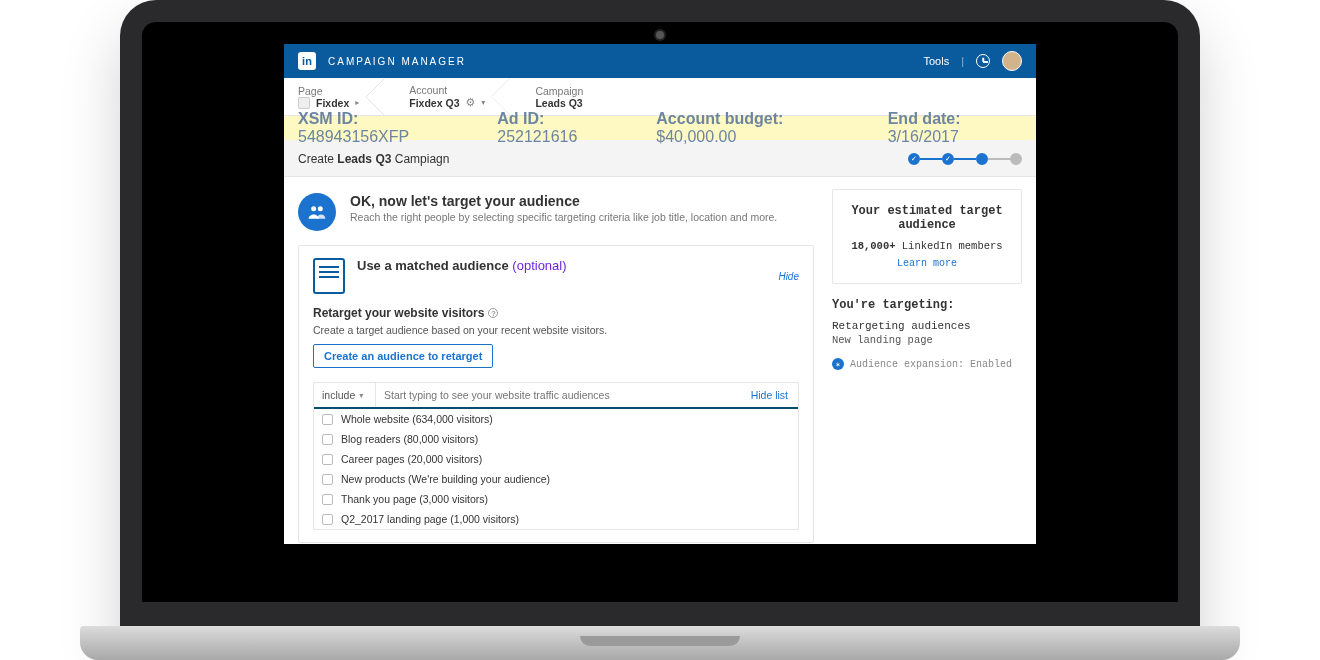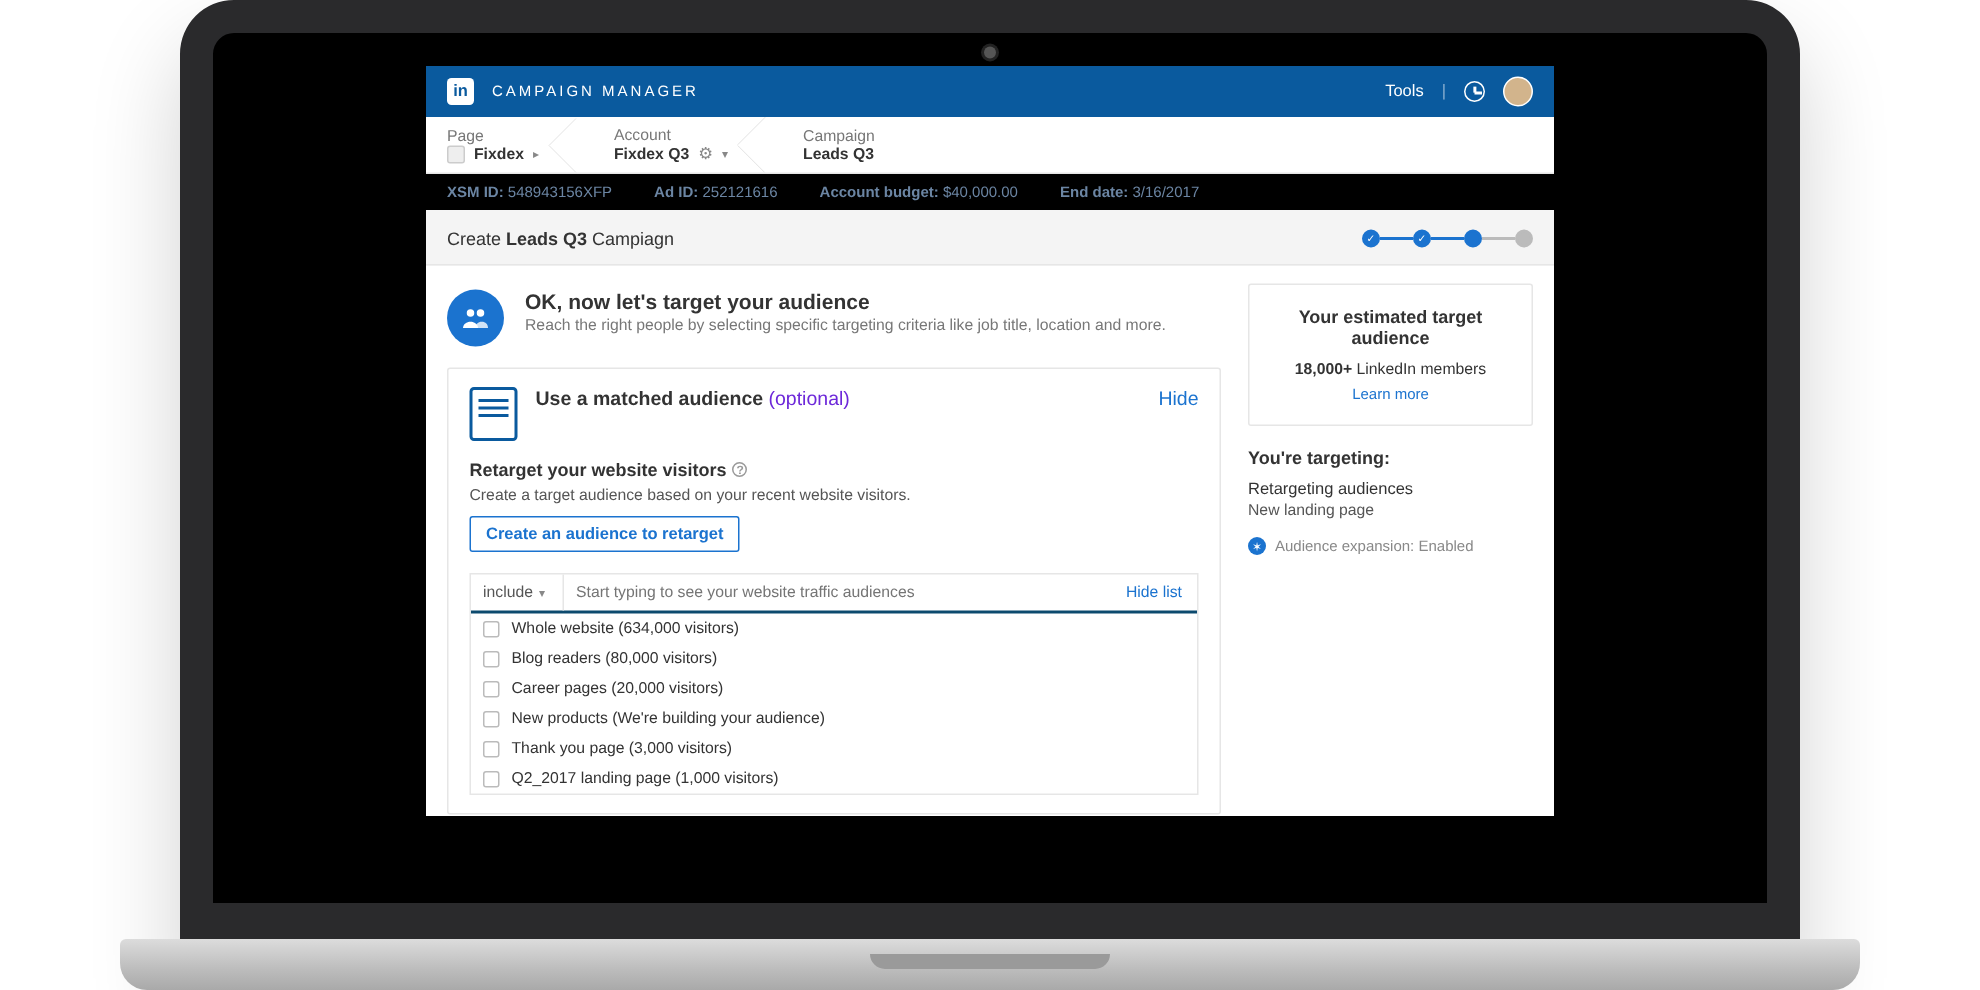--- a/index.html
+++ b/index.html
@@ -52,54 +52,54 @@
                linear-gradient(45deg,transparent 48%,#e6e6e6 50%,transparent 52%);
     background-size:100% 50%,100% 50%; background-position:top,bottom; background-repeat:no-repeat;}
   .crumb:last-child:after{display:none;}
   .crumb-label{color:#777;}
   .crumb-row{display:flex; align-items:center; gap:6px;}
   .crumb-ic{width:12px;height:12px;border-radius:2px;background:#eee;border:1px solid #ccc;}
   .gear {color:#888; font-size:11px;}
   .caret{font-size:8px;color:#888;}
 
   
-  .strip { height:24px; background:#000000; display:flex; align-items:center; gap:28px;
-    padding:0 14px; font-size:10px; color:#6b85a3;}
+  .strip { height:24px; background:#fef9c3; display:flex; align-items:center; gap:40px;
+    padding:0 14px; font-size:16px; color:#6b85a3;}
   .strip b{color:#6b85a3; font-weight:600;}
   .strip span b{color:#6b85a3;}
 
   
   .page-row{display:flex;align-items:center;justify-content:space-between; padding:12px 14px 10px; background:#f4f4f4; border-bottom:1px solid #e6e6e6;}
   .page-row .t{font-size:12px;}
   .stepper{display:flex;align-items:center;gap:0;}
   .node{width:12px;height:12px;border-radius:50%;background:#fff;border:2px solid #1b73cf;display:flex;align-items:center;justify-content:center;}
   .node.done{background:#1b73cf;}
   .node.done:after{content:"✓";color:#fff;font-size:7px;}
   .node.cur{background:#1b73cf;}
   .node.todo{border-color:#bbb; background:#bbb;}
   .edge{width:22px;height:2px;background:#1b73cf;}
   .edge.m{background:#bbb;}
 
   
   .main{display:flex; gap:18px; padding:0 14px 14px; margin-top:12px;}
   .left{flex:1;}
-  .right{width:190px;}
+  .right{width:190px;font-family:Liberation Mono, monospace;}
 
   .intro{display:flex; gap:14px; align-items:flex-start; padding:4px 0 14px;}
   .intro-ic{width:38px;height:38px;border-radius:50%;background:#1b73cf;display:flex;align-items:center;justify-content:center;color:#fff;}
   .intro h2{font-size:14px;font-weight:600;}
   .intro p{font-size:10.5px;color:#777;margin-top:2px;}
 
   .panel{border:1px solid #e6e6e6; border-radius:2px;}
   .panel-top{display:flex;align-items:flex-start;gap:12px;padding:12px 14px;position:relative;}
   .book-ic{width:32px;height:36px;border:2px solid #0a5a9e;border-radius:3px;position:relative;}
   .book-ic:before{content:"";position:absolute;left:4px;right:4px;top:6px;height:2px;background:#0a5a9e;box-shadow:0 5px 0 #0a5a9e,0 10px 0 #0a5a9e;}
   .panel-top h3{font-size:13px;font-weight:700;}
   .panel-top .muted{color:#6d28d9;font-weight:400;margin-top:28px;}
-  .hide-l{position:absolute;right:14px;top:12px;font-size:13px;color:#1b73cf;cursor:pointer;}
+  .hide-l{position:absolute;right:14px;top:25px;font-size:10px;color:#1b73cf;cursor:pointer;font-style:italic;}
 
   .sect{padding:0 14px 12px;}
   .sect h4{font-size:12px;font-weight:700;display:flex;align-items:center;gap:4px;}
   .info-dot{width:10px;height:10px;border:1px solid #9a9a9a;border-radius:50%;display:inline-flex;align-items:center;justify-content:center;font-size:8px;color:#9a9a9a;}
   .sect p{font-size:10.5px;color:#555;margin:4px 0 8px;}
   .btn{display:inline-block;border:1px solid #1b73cf;color:#1b73cf;background:#fff;
     font-size:11px;font-weight:700;padding:5px 10px;border-radius:2px;cursor:pointer;}
 
   .table{border:1px solid #e6e6e6; margin-top:14px;}
   .t-top{display:flex;align-items:center;border-bottom:2px solid #0c4a6e;font-size:10.5px;}

